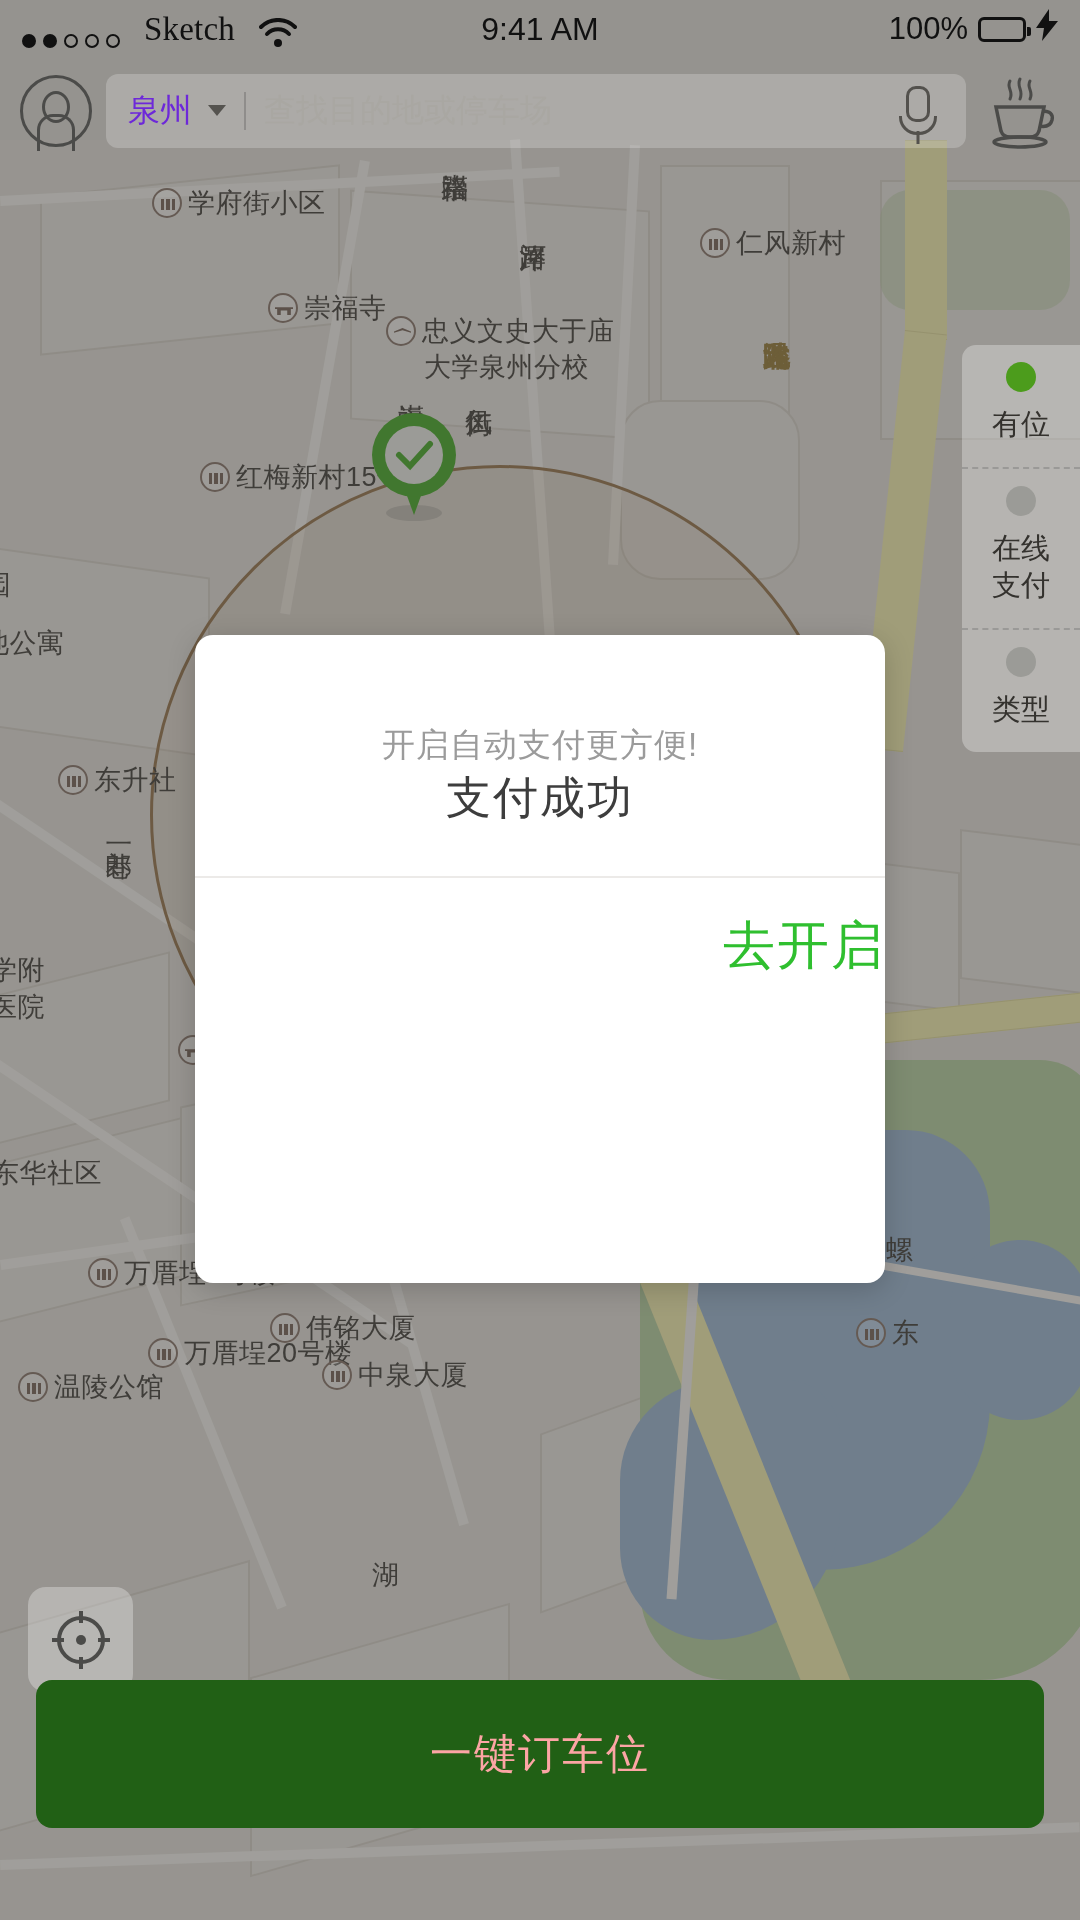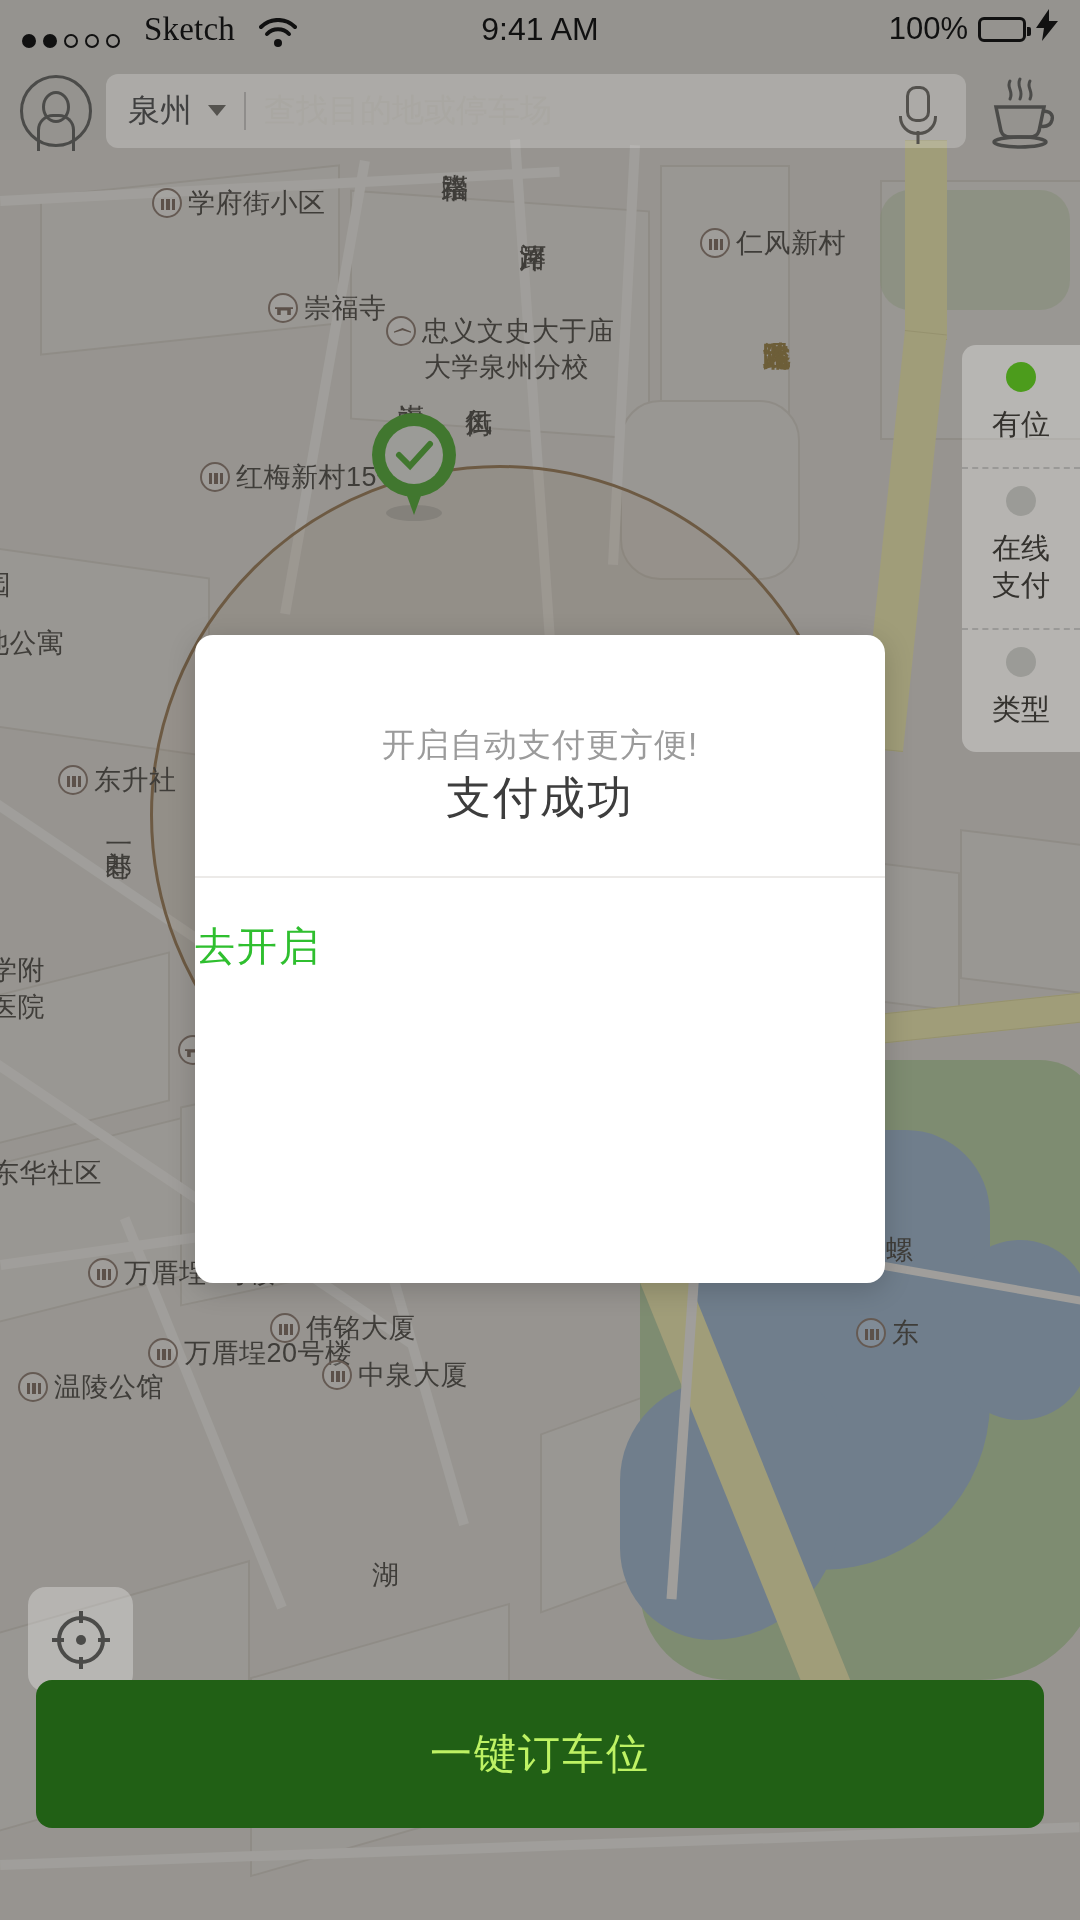--- a/index.html
+++ b/index.html
@@ -206,21 +206,21 @@
   }
   #search-field {
     flex:1 1 auto; height:74px;
     background:rgba(255,255,255,0.22);
     border-radius:12px;
     display:flex; align-items:center;
     padding:0 22px; gap:18px;
   }
   #city-selector {
     display:flex; align-items:center; gap:16px;
-    font-size:32px; color:#404040;
+    font-size:32px; color:#6d28d9;
   }
   #chevron-down-icon {
     width:0; height:0;
     border-left:9px solid transparent;
     border-right:9px solid transparent;
     border-top:11px solid #55534f;
   }
   #search-divider {
     width:2px; height:38px; background:rgba(90,90,88,0.35);
   }
@@ -290,21 +290,21 @@
   
   #cta-button {
     position:absolute; left:36px; bottom:92px;
     width:1008px; height:148px;
     background:#216015;
     border-radius:16px;
     display:flex; align-items:center; justify-content:center;
     z-index:15;
   }
   #cta-label {
-    color:#bef264; font-size:42px; letter-spacing:2px;
+    color:#fca5a5; font-size:42px; letter-spacing:2px;
   }
 
   
   #modal-dialog {
     position:absolute;
     left:195px; top:635px;
     width:690px; height:648px;
     background:#fff;
     border-radius:18px;
     z-index:30;
@@ -318,24 +318,25 @@
   }
   #dialog-title {
     font-size:45px; color:#3d3d3d; letter-spacing:2px;
   }
   #dialog-subtitle {
     margin-top:26px;
     font-size:33px; color:#9b9b9b; letter-spacing:1px;
   }
   .dialog-action {
     height:136px;
-    display:flex; align-items:center; justify-content:flex-start;
+    display:flex; align-items:center; justify-content:flex-end;
     border-bottom:2px solid #eceae8;
-    font-size:40px;
+    font-size:52px;
     letter-spacing:2px;
+    margin-left:24px;
   }
   .dialog-action:last-child { border-bottom:none; }
   .dialog-action.primary { color:#2fbf2f; }
   .dialog-action.secondary { color:#8e8e8e; }
 </style>
 </head>
 <body>
 
 <div id="map-layer">
 

